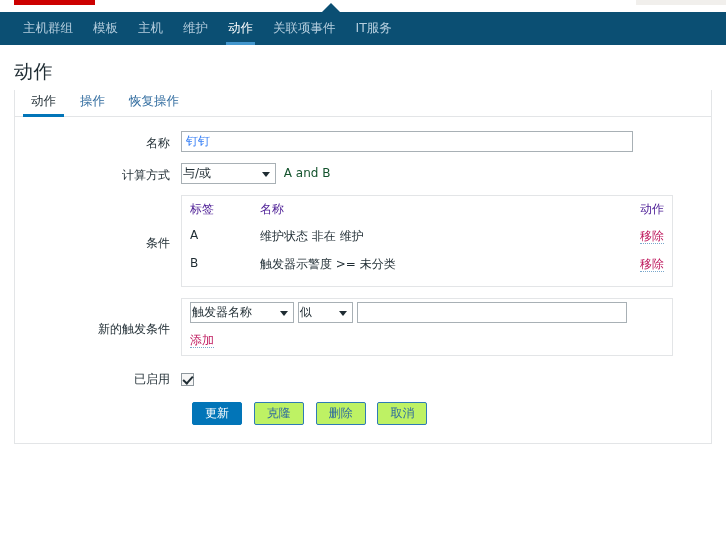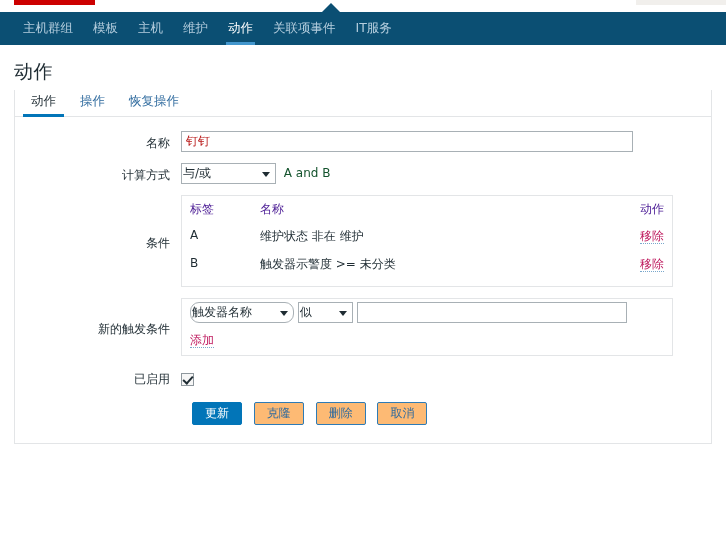--- a/index.html
+++ b/index.html
@@ -133,21 +133,21 @@
     white-space: nowrap;
   }
   .form-field { flex: 1; }
 
   .text-input {
     height: 21px;
     border: 1px solid #a8b0b5;
     background: #fff;
     font-size: 12px;
     font-family: "DejaVu Sans", "Liberation Sans", sans-serif;
-    color: #b91c1c;
+    color: #3b82f6;
     padding: 0 4px;
     line-height: 19px;
     outline: none;
   }
   #name-input { width: 452px; }
   #new-cond-value { width: 270px; }
 
   .select-box {
     position: relative;
     display: inline-block;
@@ -164,21 +164,21 @@
   }
   .select-box .caret {
     position: absolute;
     right: 5px; top: 8px;
     width: 0; height: 0;
     border-left: 4px solid transparent;
     border-right: 4px solid transparent;
     border-top: 5px solid #1f2c33;
   }
   #calc-select { width: 95px; }
-  #new-cond-type { width: 104px; border-radius: 9px; }
+  #new-cond-type { width: 104px; }
   #new-cond-op { width: 55px; }
 
   .side-note {
     display: inline-block;
     margin-left: 4px;
     font-size: 12px;
     color: #14532d;
     line-height: 21px;
     vertical-align: top;
   }
@@ -246,21 +246,21 @@
     display: inline-block;
     min-width: 50px;
     height: 23px;
     line-height: 21px;
     text-align: center;
     font-size: 12px;
     padding: 0 10px;
     margin-right: 8px;
     border: 1px solid #2e7bb5;
     border-radius: 2px;
-    background: #fdba74;
+    background: #bef264;
     color: #2e6a9e;
     cursor: pointer;
     white-space: nowrap;
   }
   .btn.primary {
     background: #0275b8;
     border-color: #0275b8;
     color: #ffffff;
   }
 </style>

